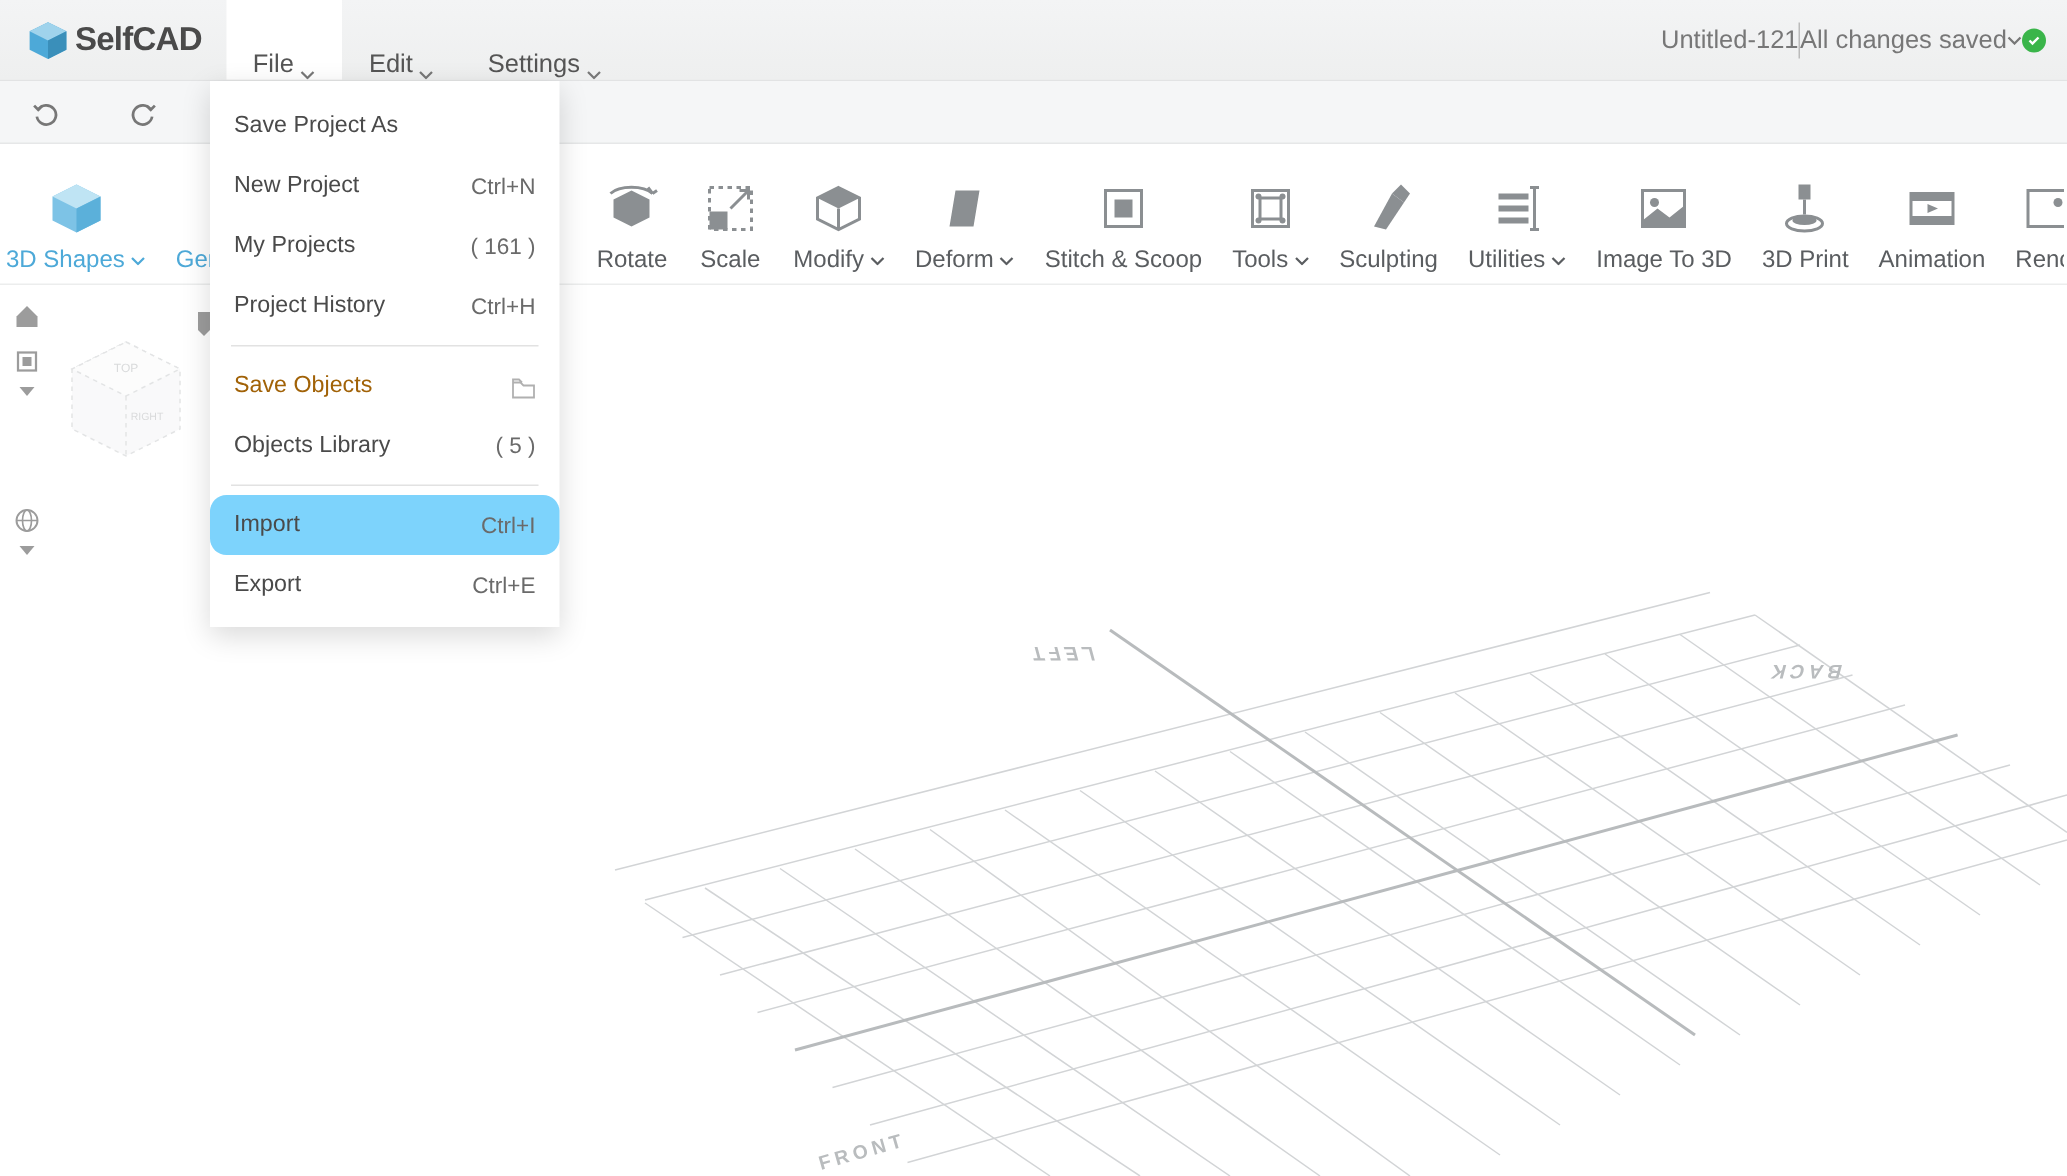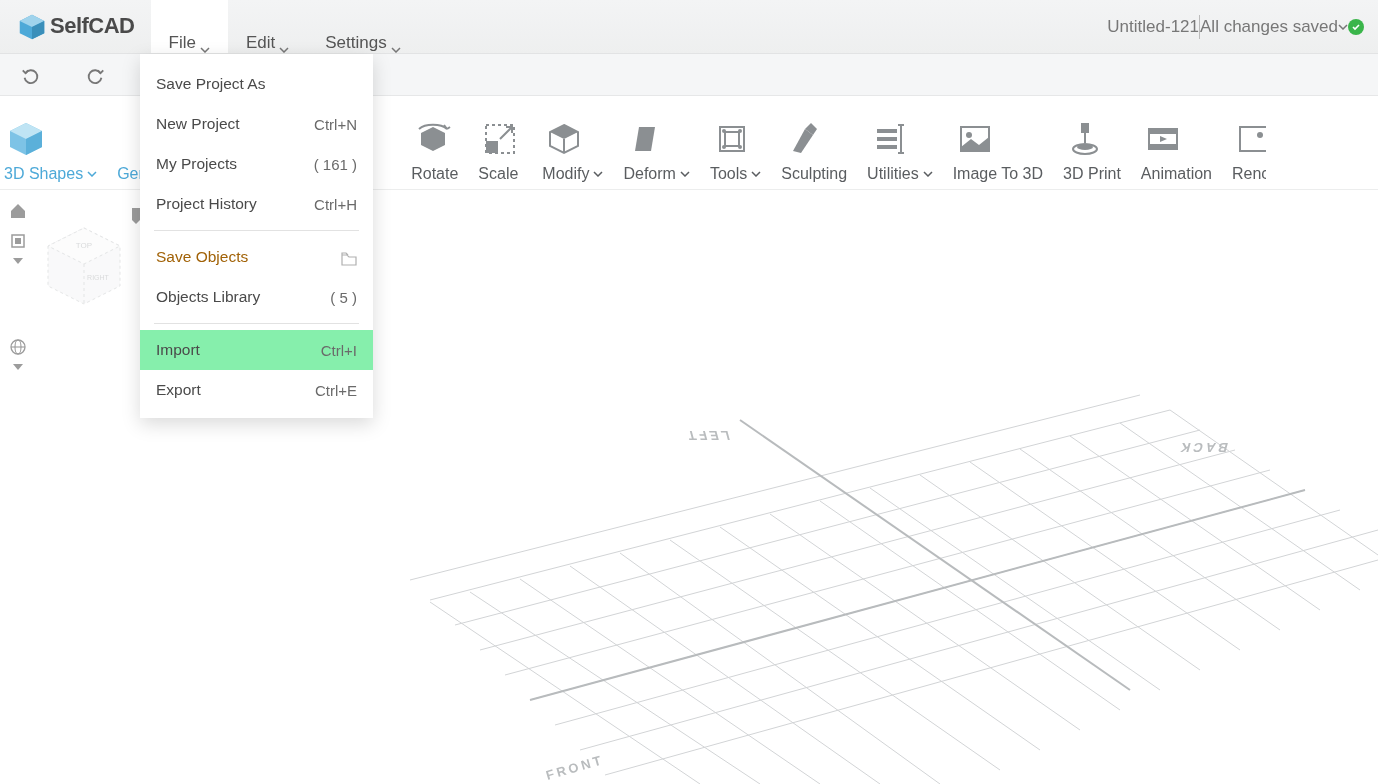--- a/index.html
+++ b/index.html
@@ -101,20 +101,21 @@
     background: #ffffff;
     border-bottom: 1px solid #eceded;
     display: flex;
     align-items: flex-end;
     padding: 0 2px 6px 2px;
     gap: 12px;
   }
   .tool {
     display: flex;
     flex-direction: column;
+    align-items: center;
     gap: 4px;
     padding: 0 4px;
   }
   .tool .ico {
     width: 44px;
     height: 44px;
     display:flex;align-items:center;justify-content:center;
     color: #8b8f92;
   }
   .tool.accent .ico { color: #4da9d8; }
@@ -141,21 +142,21 @@
   .dd-item {
     display: flex;
     align-items: center;
     justify-content: space-between;
     padding: 11px 16px;
     font-size: 15.5px;
     color: #4a4a4a;
     cursor: pointer;
   }
   .dd-item.disabled { color: #a16207; align-items: flex-end; }
-  .dd-item.hovered { background: #86efac; }
+  .dd-item.hovered { background: #7dd3fc; border-radius: 11px; }
   .dd-item .dd-right { color: #6a6a6a; font-size: 15px; }
   .dd-sep {
     height: 1px;
     background: #e2e2e2;
     margin: 6px 14px;
   }
   .folder-ico { width:16px;height:14px; }
 
   
   .left-widgets {
@@ -381,20 +382,31 @@
         </svg>
     </div>
     <div class="label-row">
         <span>Deform</span>
         <svg class="chev-down" viewBox="0 0 10 6">
           <path d="M1 1 L5 5 L9 1" stroke="#777" fill="none" stroke-width="1.5"></path>
         </svg>
       </div>
   </div>
 
+  <div class="tool">
+    <div class="ico">
+      <svg width="40" height="40" viewBox="0 0 40 40">
+          <rect x="8" y="8" width="24" height="24" fill="none" stroke="#8b8f92" stroke-width="2"></rect>
+          <rect x="14" y="14" width="12" height="12" fill="#8b8f92"></rect>
+        </svg>
+    </div>
+    <div class="label-row">
+        <span>Stitch &amp; Scoop</span>
+      </div>
+  </div>
 
   <div class="tool">
     <div class="ico">
       <svg width="40" height="40" viewBox="0 0 40 40">
           <rect x="8" y="8" width="24" height="24" fill="none" stroke="#8b8f92" stroke-width="2"></rect>
           <rect x="13" y="13" width="14" height="14" fill="none" stroke="#8b8f92" stroke-width="2"></rect>
           <circle cx="12" cy="12" r="2" fill="#8b8f92"></circle>
           <circle cx="28" cy="12" r="2" fill="#8b8f92"></circle>
           <circle cx="12" cy="28" r="2" fill="#8b8f92"></circle>
           <circle cx="28" cy="28" r="2" fill="#8b8f92"></circle>

